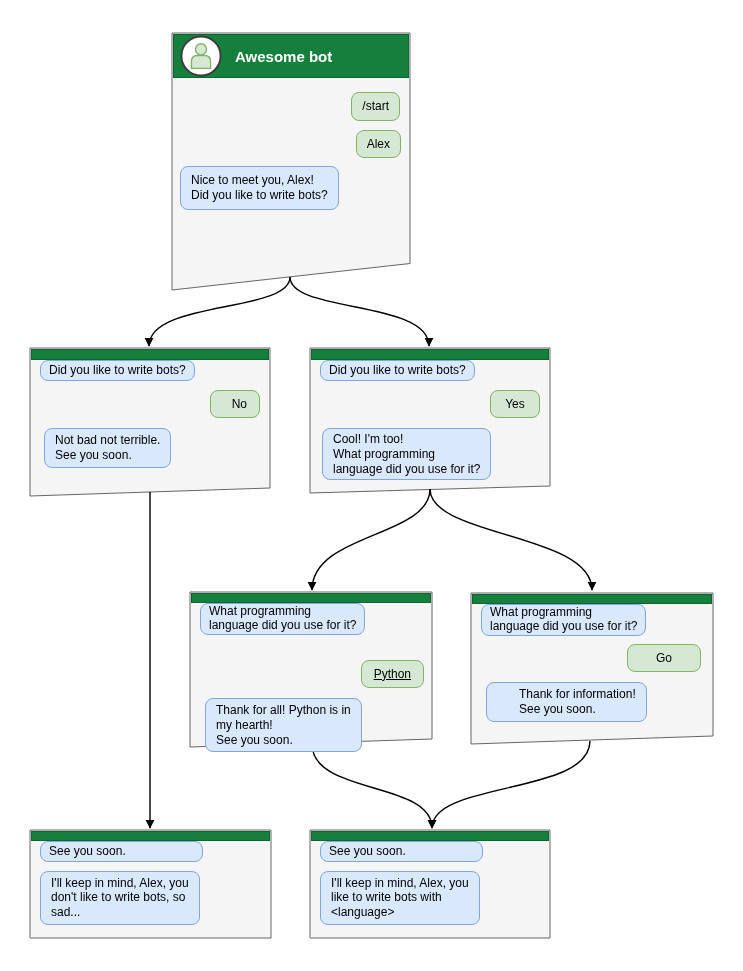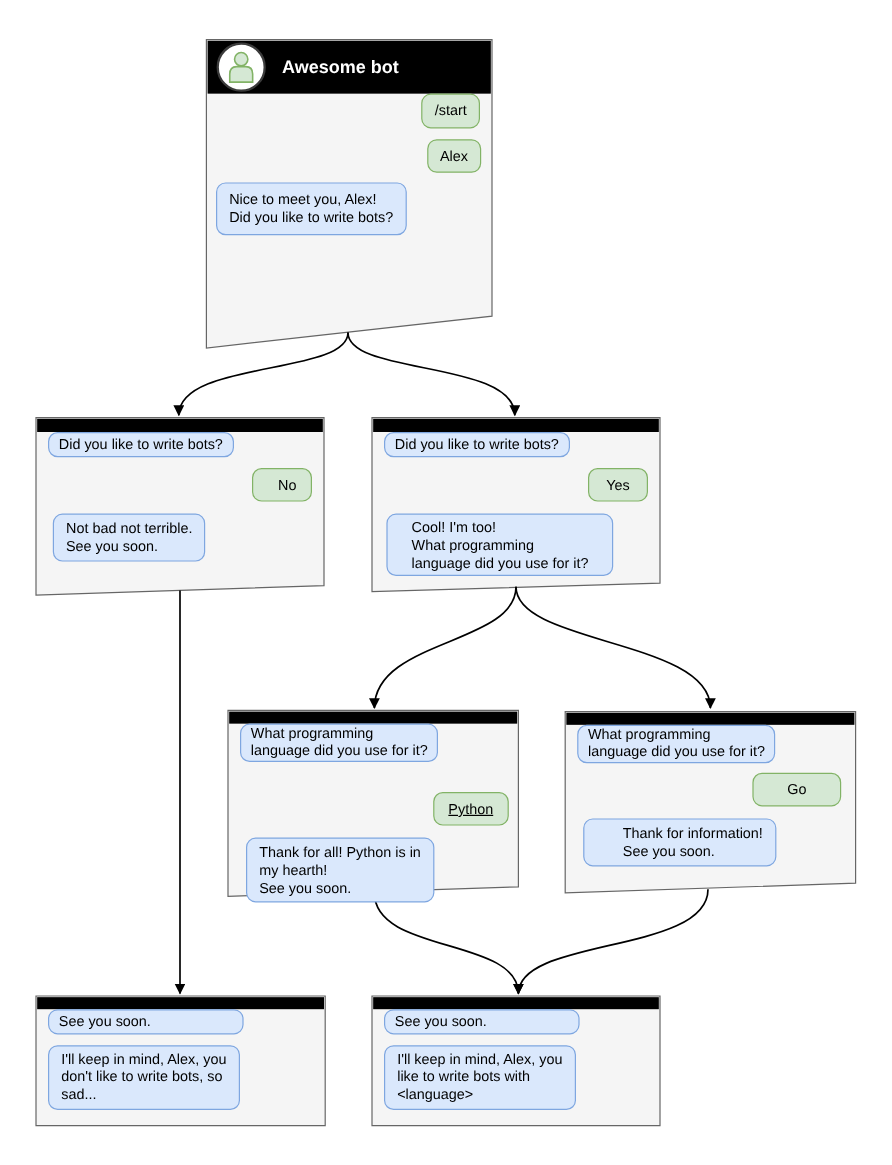--- a/index.html
+++ b/index.html
@@ -3,21 +3,21 @@
 <meta charset="utf-8">
 <style>
   html,body { margin:0; padding:0; background:#ffffff; }
   .canvas {
     position:relative; width:743px; height:971px; overflow:hidden;
     font-family:"Liberation Sans", sans-serif; background:#ffffff;
   }
   svg.layer { position:absolute; left:0; top:0; width:743px; height:971px; }
 
   .win-header {
-    position:absolute; background:#000000; box-sizing:border-box;
+    position:absolute; background:#15803d; box-sizing:border-box;
     box-shadow: inset 0 0 0 1px rgba(0,0,0,0.22);
     text-align: right;
   }
   .main-header { display:flex; align-items:center; }
   .avatar { margin-left:7px; flex:0 0 auto; }
   .title { color:#ffffff; font-weight:bold; font-size:15px; margin-left:13px; }
 
   .content {
     position:absolute; display:flex; flex-direction:column;
     align-items:flex-start; box-sizing:border-box;
@@ -64,40 +64,40 @@
   </svg>
 
   <div class="win-header main-header" style="left:173px; top:34px; width:236px; height:44px;">
     <svg class="avatar" width="42" height="42" viewBox="-22 -22 44 44">
       <circle cx="0" cy="0" r="20.5" fill="#ffffff" stroke="#3b3b3b" stroke-width="2"></circle>
       <circle cx="0" cy="-7" r="5.8" fill="#d5e8d4" stroke="#82b366" stroke-width="1.4"></circle>
       <path d="M-10,13 L-10,6 Q-10,-0.5 -4,-0.5 L4,-0.5 Q10,-0.5 10,6 L10,13 Z" fill="#d5e8d4" stroke="#82b366" stroke-width="1.4"></path>
     </svg>
     <span class="title">Awesome bot</span>
   </div>
-  <div class="content" style="left:173px; top:64px; width:236px;">
+  <div class="content" style="left:173px; top:78px; width:236px;">
     <div class="bubble user pad-lg" style="margin:14px 9px 0 0; min-width:44px;">/start</div>
     <div class="bubble user pad-lg" style="margin:9px 8px 0 0; min-width:44px;">Alex</div>
     <div class="bubble bot pad-lg" style="margin:8px 0 0 7px;">Nice to meet you, Alex!
 Did you like to write bots?</div>
   </div>
 
   <div class="win-header" style="left:31px; top:349px; width:238px; height:11px;"></div>
   <div class="content" style="left:31px; top:360px; width:238px;">
     <div class="bubble bot pad-top" style="margin-left:9px;">Did you like to write bots?</div>
     <div class="bubble user" style="margin:9px 9px 0 0; padding:6px 12px;text-align:right;">No</div>
     <div class="bubble bot pad-md" style="margin:10px 0 0 13px;">Not bad not terrible.
 See you soon.</div>
   </div>
 
   <div class="win-header" style="left:311px; top:349px; width:238px; height:11px;"></div>
   <div class="content" style="left:311px; top:360px; width:238px;">
     <div class="bubble bot pad-top" style="margin-left:9px;">Did you like to write bots?</div>
     <div class="bubble user" style="margin:9px 9px 0 0; padding:6px 12px;">Yes</div>
-    <div class="bubble bot" style="margin:10px 0 0 11px; padding:3px 20px;">Cool! I'm too!
+    <div class="bubble bot" style="margin:10px 0 0 11px; padding:3px 10px;">Cool! I'm too!
 What programming
 language did you use for it?</div>
   </div>
 
   <div class="win-header" style="left:191px; top:593px; width:240px; height:10px;"></div>
   <div class="content" style="left:191px; top:603px; width:240px;">
     <div class="bubble bot tight" style="margin-left:9px;">What programming
 language did you use for it?</div>
     <div class="bubble user" style="margin:25px 7px 0 0; padding:6px 12px;text-decoration:underline;">Python</div>
     <div class="bubble bot pad-md" style="margin:10px 0 0 14px;">Thank for all! Python is in

